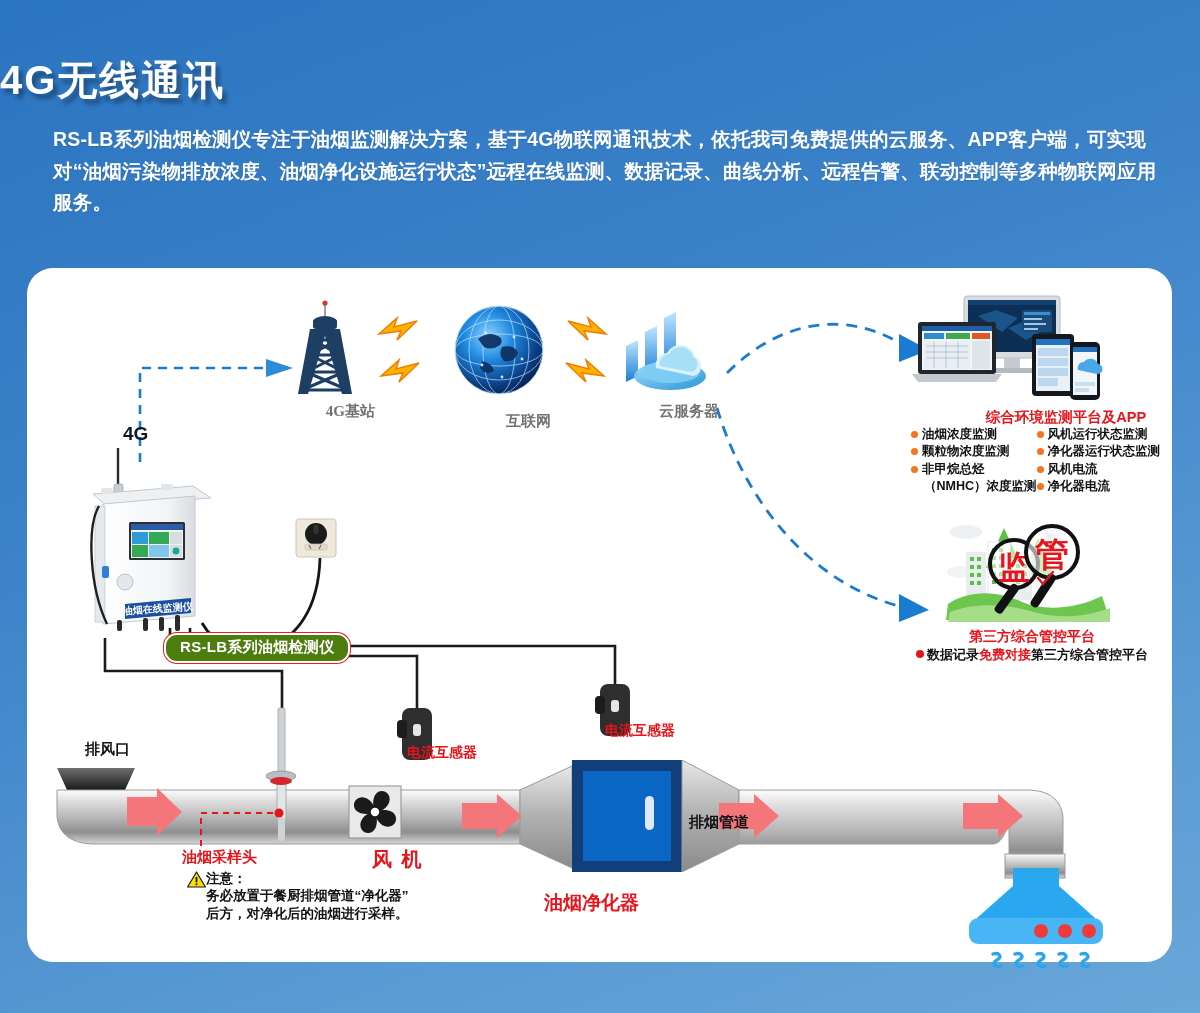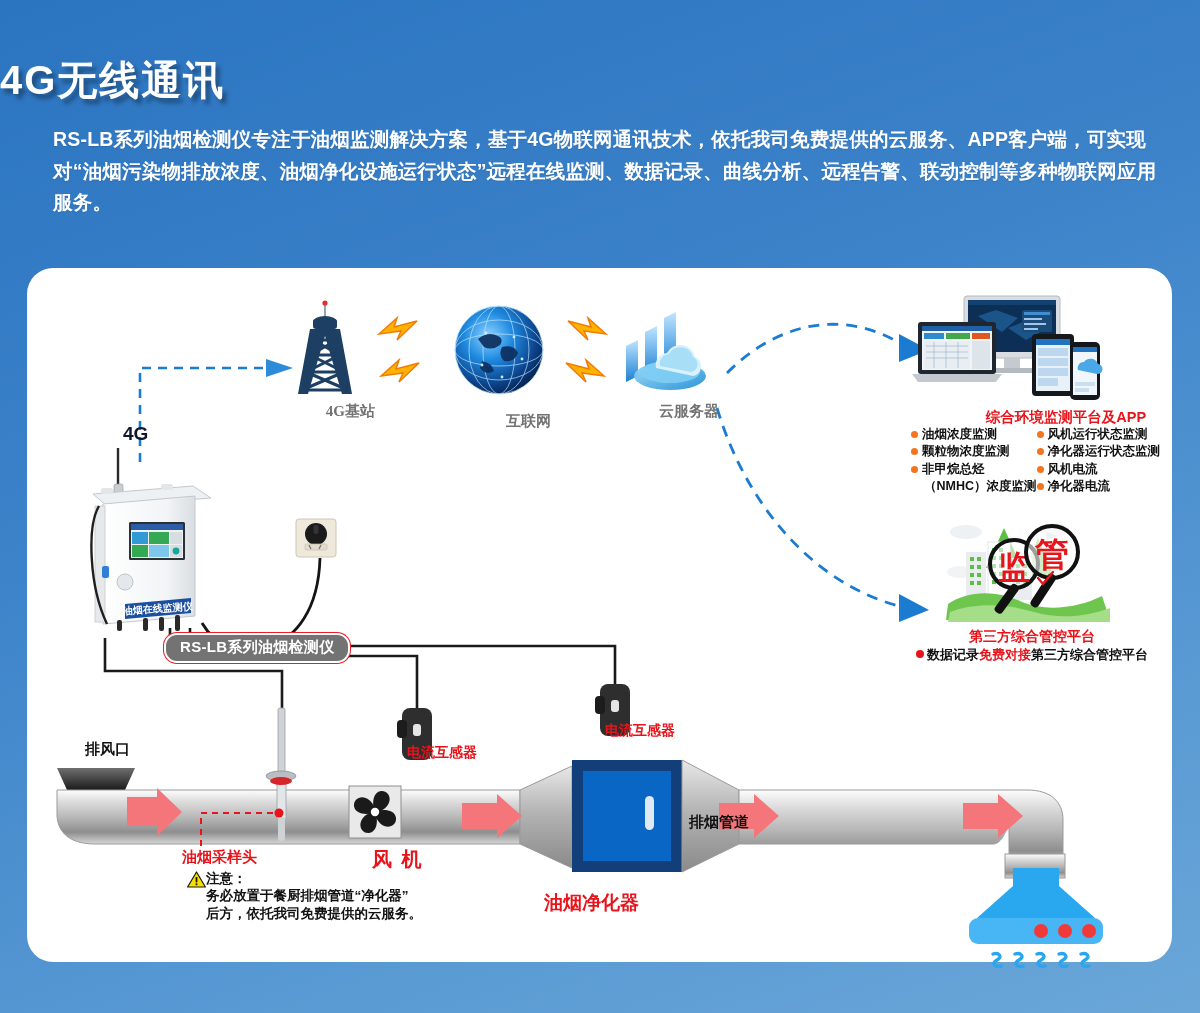--- a/index.html
+++ b/index.html
@@ -55,21 +55,21 @@
 
   
   #cabinet { left:58px; top:178px; width:135px; height:185px; }
 
   
   #socket { left:268px; top:250px; width:42px; height:40px; }
 
   
   #pill-rslb {
     left:137px; top:365px;
-    background:#737373; color:#fff; font-weight:bold; font-size:15px;
+    background:#4d7c0f; color:#fff; font-weight:bold; font-size:15px;
     padding:3px 14px 4px; border-radius:13px; letter-spacing:.3px;
     border:2px solid #ffffff; box-shadow:0 0 0 1px #ee1c25;text-align:right;
   }
 
   
   #platform-imgs { left:885px; top:26px; width:200px; height:110px; }
   #platform-title {
     left:929px; top:140px; width:220px; text-align:center;
     color:#e8141b; font-weight:bold; font-size:14.5px;
   }
@@ -527,17 +527,17 @@
 
   <div class="abs" id="notice">
     <svg class="warn" viewBox="0 0 19 17">
       <polygon points="9.5,1 18.4,16 0.6,16" fill="#f7e000" stroke="#1a1a1a" stroke-width="1.2" stroke-linejoin="round"></polygon>
       <rect x="8.6" y="6" width="1.8" height="5.4" fill="#1a1a1a"></rect>
       <rect x="8.6" y="12.4" width="1.8" height="1.8" fill="#1a1a1a"></rect>
     </svg>
     <div class="ntxt">
       <div>注意：</div>
       <div>务必放置于餐厨排烟管道“净化器”</div>
-      <div>后方，依托我司免费提供的云服务。</div>
+      <div>后方，对净化后的油烟进行采样。</div>
     </div>
   </div>
 
 </div>
 
 </body></html>

